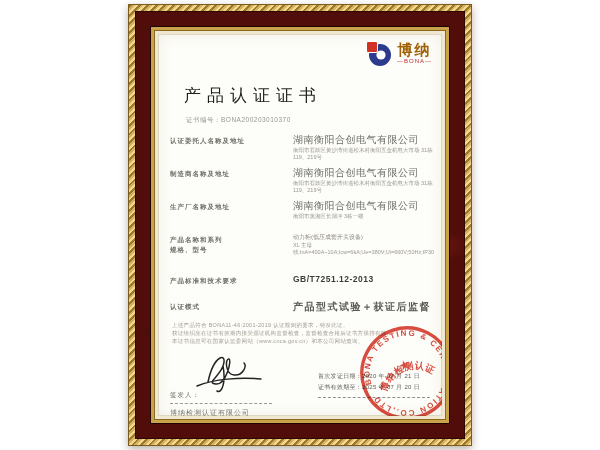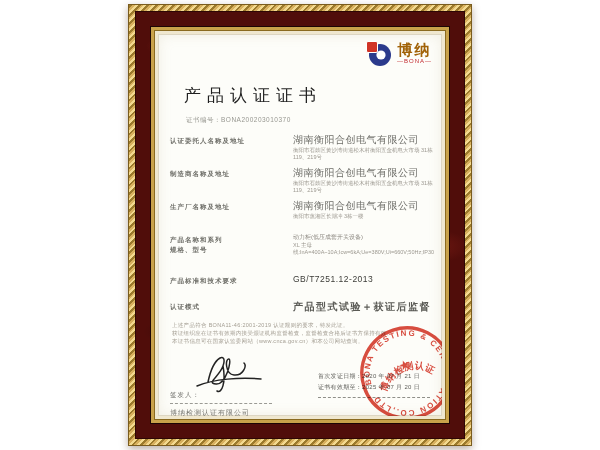--- a/index.html
+++ b/index.html
@@ -56,21 +56,21 @@
 
   
   .row{position:absolute;left:0;width:100%;}
   .row-label{
     position:absolute;left:12px;top:2px;width:118px;
     font-size:6.5px;font-weight:700;color:#6e6e68;letter-spacing:1px;line-height:10px;
   }
   .row-value{position:absolute;left:135px;top:0;right:4px;}
   .val-company{font-size:10px;color:#6f6f6a;letter-spacing:.5px;line-height:12px;}
   .val-sub{font-size:5.5px;color:#9c9890;line-height:7px;margin-top:1px;}
-  .val-strong{font-size:8.5px;font-weight:400;color:#3c3c38;letter-spacing:.5px;}
+  .val-strong{font-size:8.5px;font-weight:700;color:#3c3c38;letter-spacing:.5px;}
   .val-mode{font-size:10px;font-weight:700;color:#5a5a55;letter-spacing:1.5px;}
 
   .row1{top:100px;} .row2{top:133px;} .row3{top:166px;}
   .row4{top:199px;} .row5{top:240px;} .row6{top:266px;}
 
   
   .statement{position:absolute;left:14px;top:287px;width:235px;}
   .statement div{font-size:5.5px;color:#a39d92;line-height:8px;letter-spacing:.3px;}
 
   

